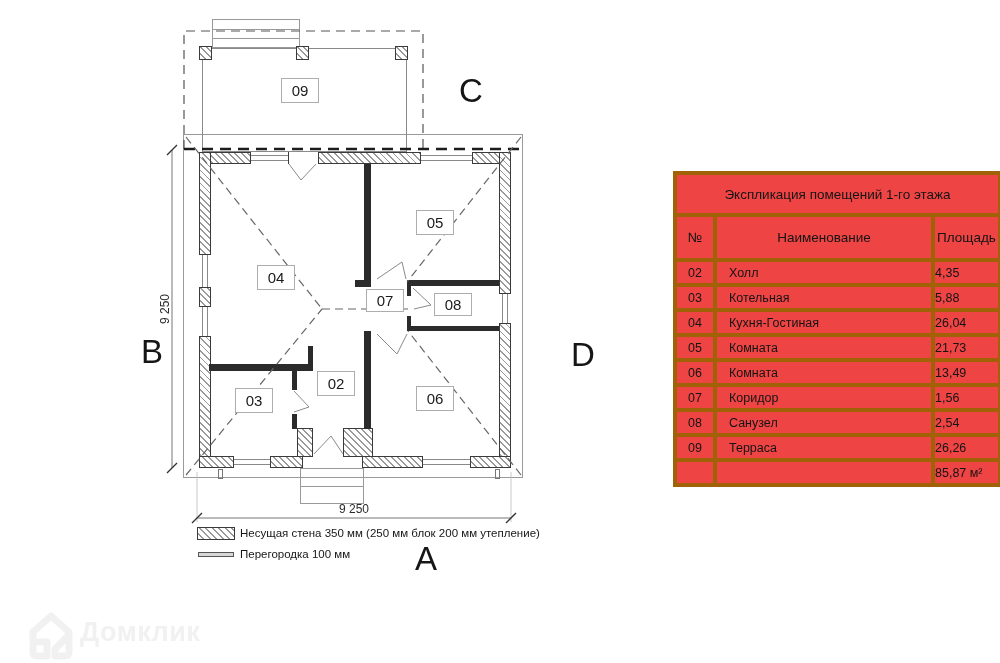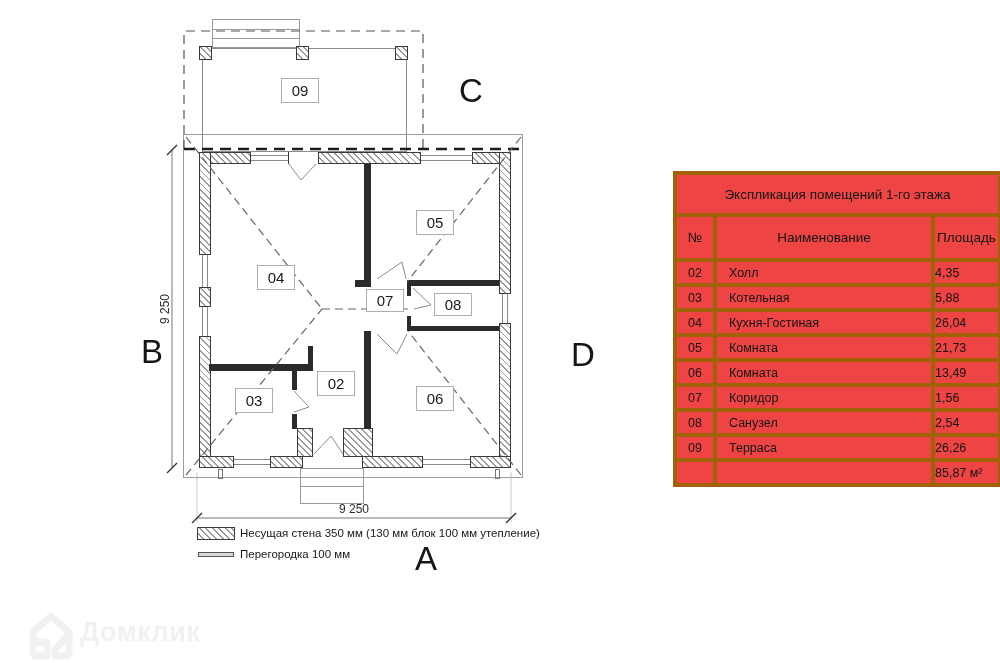--- a/index.html
+++ b/index.html
@@ -142,21 +142,21 @@
 
   <div class="axis-letter" style="left:459px;top:56px;">C</div>
   <div class="axis-letter" style="left:141px;top:317px;">B</div>
   <div class="axis-letter" style="left:571px;top:320px;">D</div>
   <div class="axis-letter" style="left:415px;top:524px;">A</div>
 
   <div class="dim-text" style="left:314px;top:486px;width:80px;">9 250</div>
   <div class="dim-text" style="left:125px;top:286px;width:80px;transform:rotate(-90deg);">9 250</div>
 
   <div class="hwall" style="left:197px;top:511px;width:38px;height:13px;"></div>
-  <div class="legend-row-text" style="left:240px;top:511px;">Несущая стена 350 мм (130 мм блок 100 мм утепление)</div>
+  <div class="legend-row-text" style="left:240px;top:511px;">Несущая стена 350 мм (250 мм блок 200 мм утепление)</div>
   <div style="position:absolute;left:198px;top:536px;width:36px;height:5px;box-sizing:border-box;border:1px solid #555;background:#d8d8d8;"></div>
   <div class="legend-row-text" style="left:240px;top:532px;">Перегородка 100 мм</div>
 
   <table id="expl-table">
     <colgroup>
         <col style="width:40px">
         <col style="width:218px">
         <col style="width:67px">
       </colgroup>
     <tbody>

